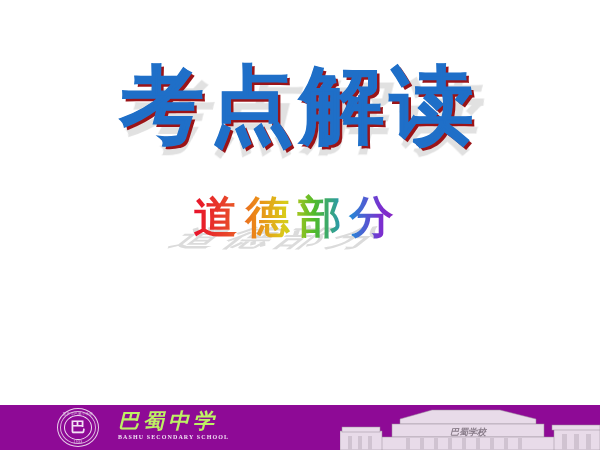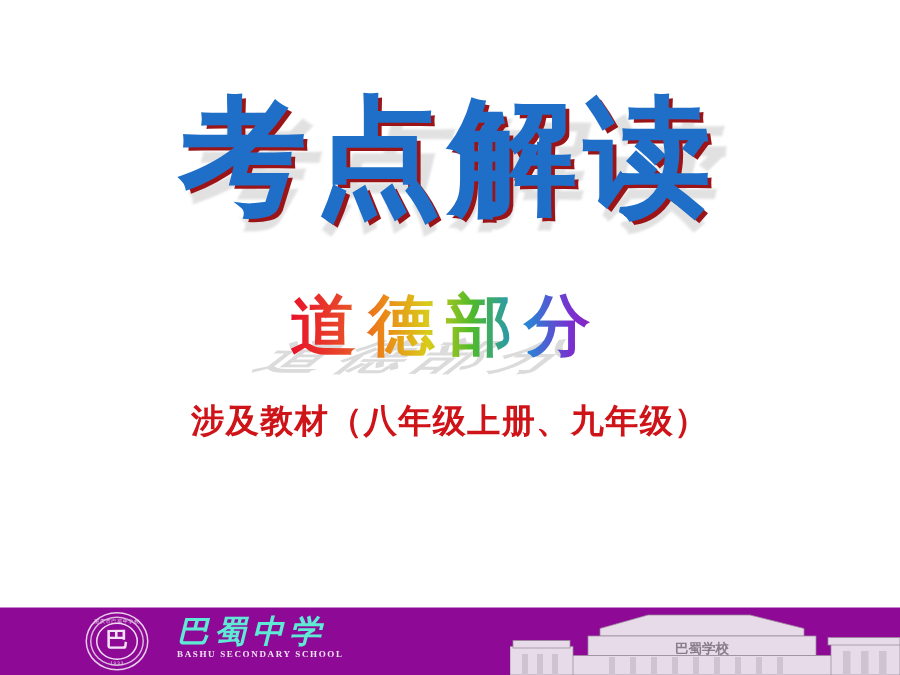--- a/index.html
+++ b/index.html
@@ -198,21 +198,21 @@
     left: 118px;
     top: 5px;
     width: 150px;
   }
   .school-cn {
     font-family: "Liberation Serif", "DejaVu Serif", serif;
     font-size: 21px;
     font-weight: bold;
     font-style: italic;
     letter-spacing: 4px;
-    color: #5eead4;
+    color: #bef264;
     line-height: 23px;
     white-space: nowrap;
   }
   .school-en {
     font-family: "Liberation Serif", "DejaVu Serif", serif;
     font-size: 6px;
     font-weight: bold;
     letter-spacing: 1.1px;
     color: #f2e3f4;
     line-height: 9px;
@@ -220,20 +220,21 @@
   }
 
   
   .gate {
     position: absolute;
     right: 0;
     bottom: 0;
     width: 260px;
     height: 45px;
     opacity: .9;
+    font-style: italic;
   }
   .gate svg { display: block; }
 </style>
 </head>
 <body>
 
 <div class="slide">
 
   <div class="title-wrap">
     <span class="title-stack">
@@ -243,23 +244,20 @@
     </span>
   </div>
 
   <div class="subtitle-wrap">
     <span class="subtitle-stack">
       <span class="subtitle-text subtitle-shadow">道德部分</span>
       <span class="subtitle-text subtitle-face">道德部分</span>
     </span>
   </div>
 
-  <div class="caption-wrap">
-    <span class="caption-text">涉及教材（八年级上册、九年级）</span>
-  </div>
 
   <div class="banner">
 
     <div class="seal">
       <div class="ring-outer"></div>
       <div class="ring-mid"></div>
       <div class="ring-inner"></div>
       <div class="arc-top">重庆市巴蜀中学校</div>
       <div class="glyph">巴</div>
       <div class="arc-bottom">1933</div>

